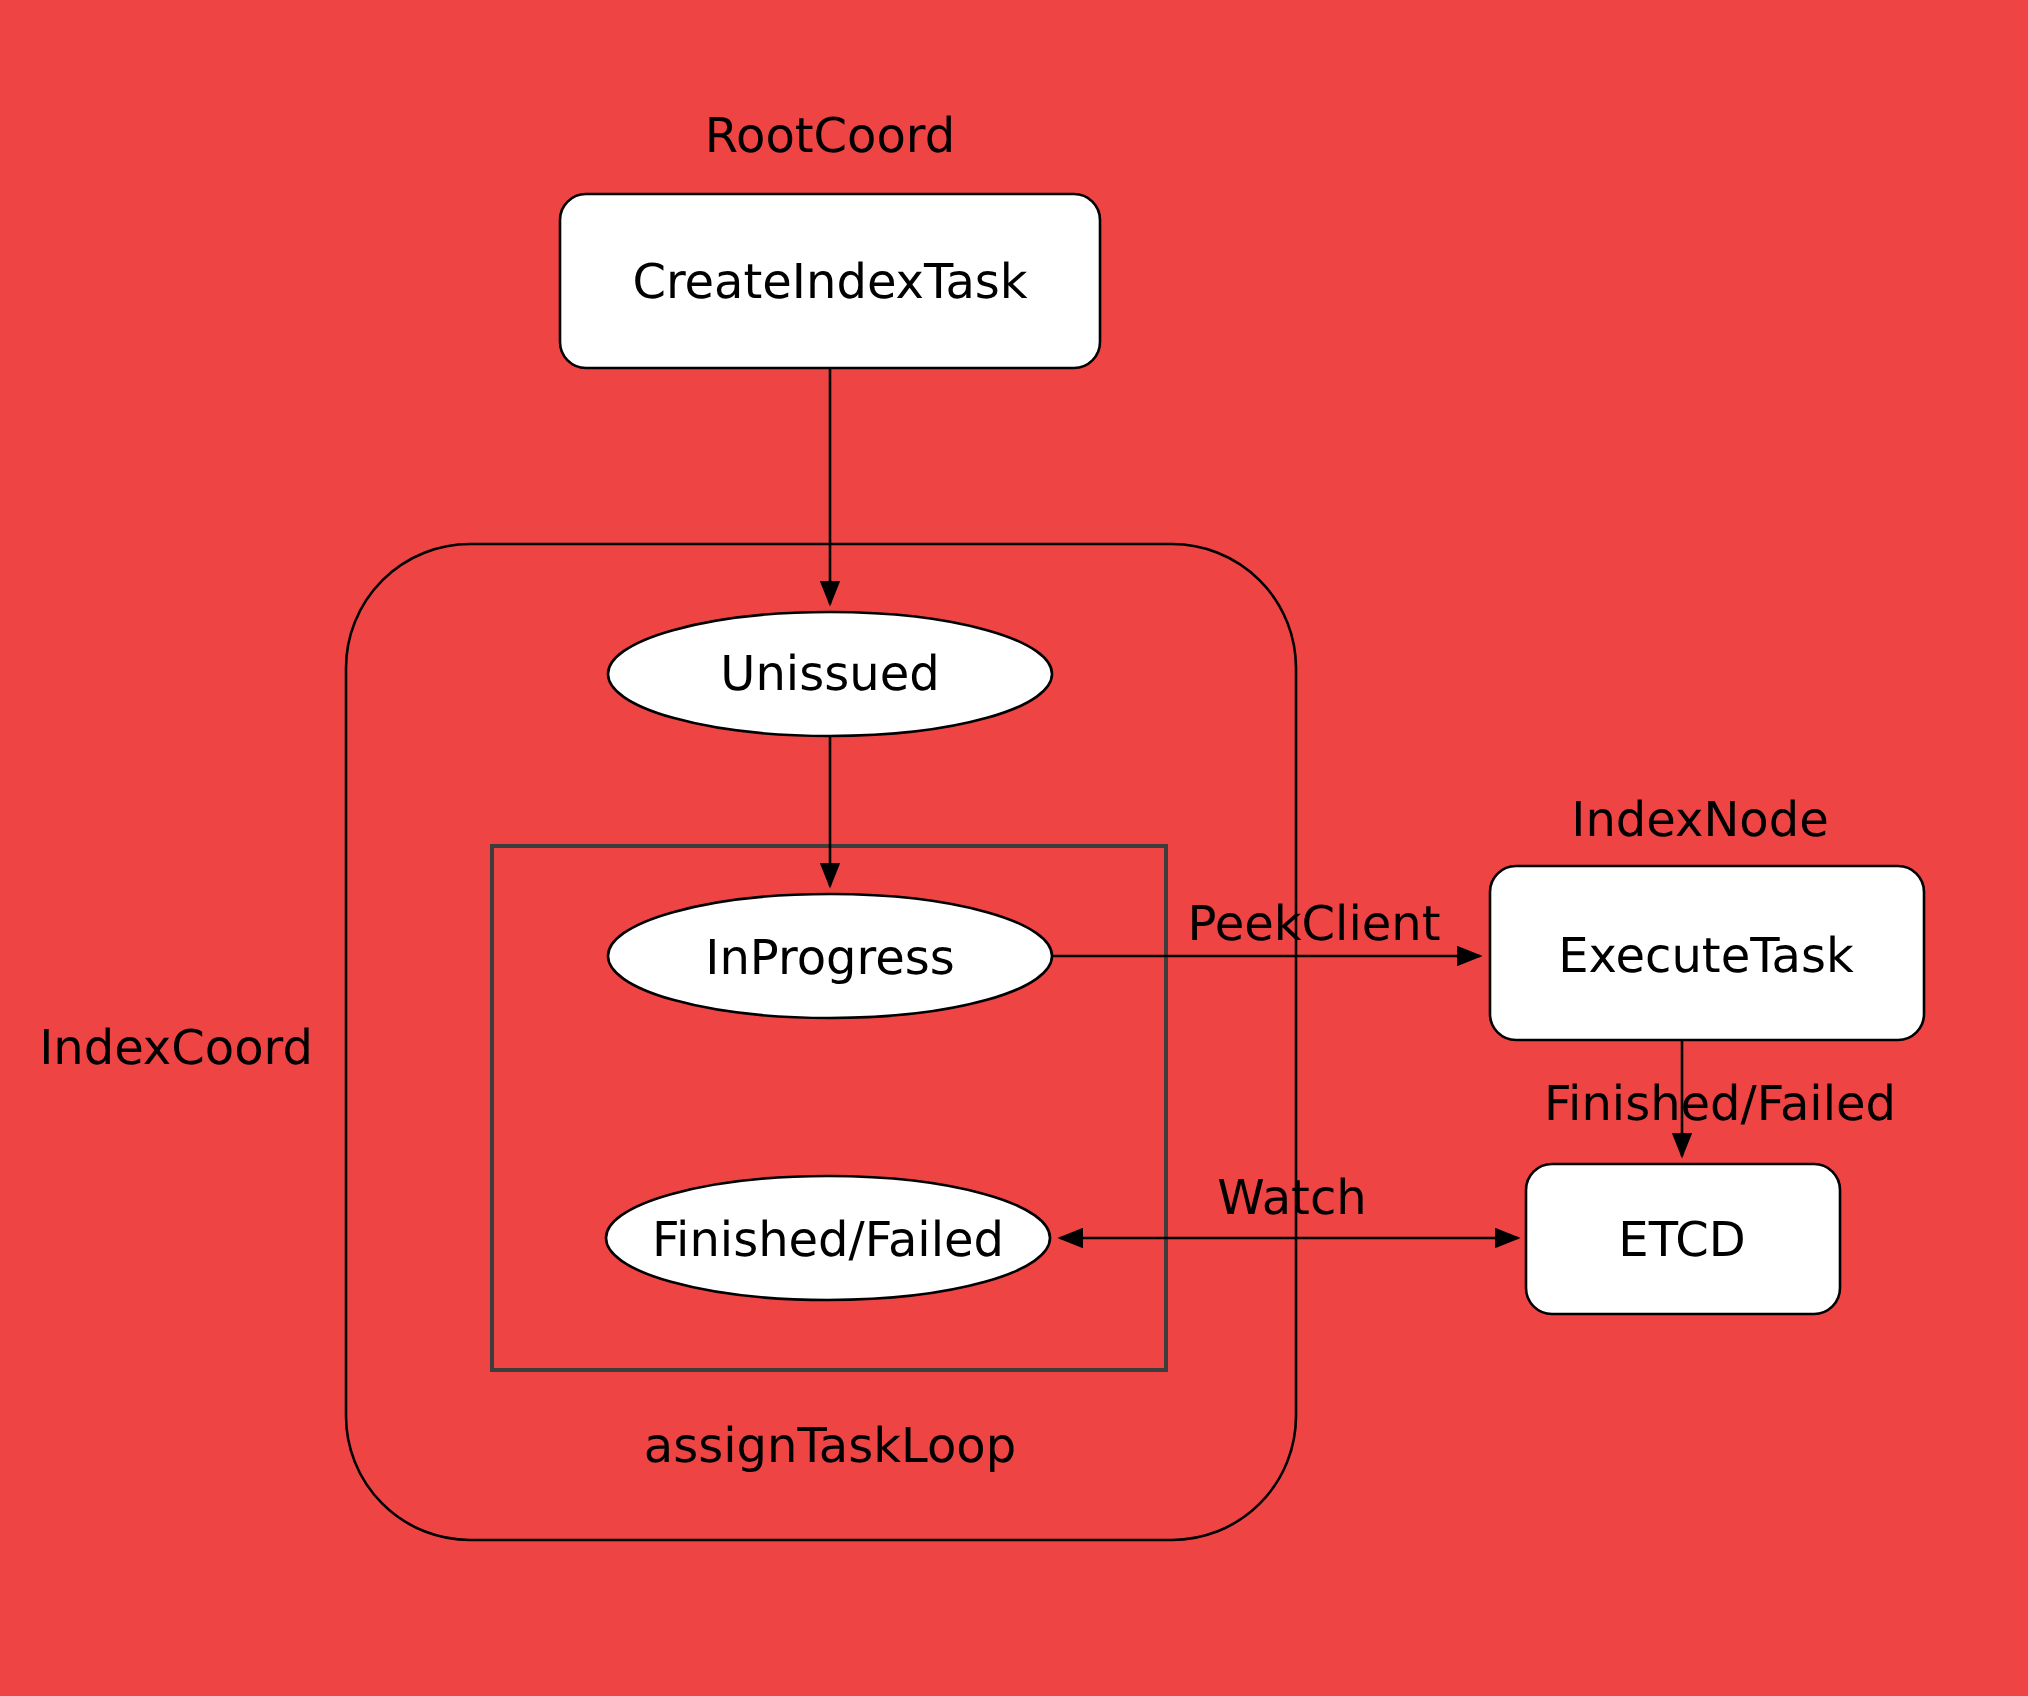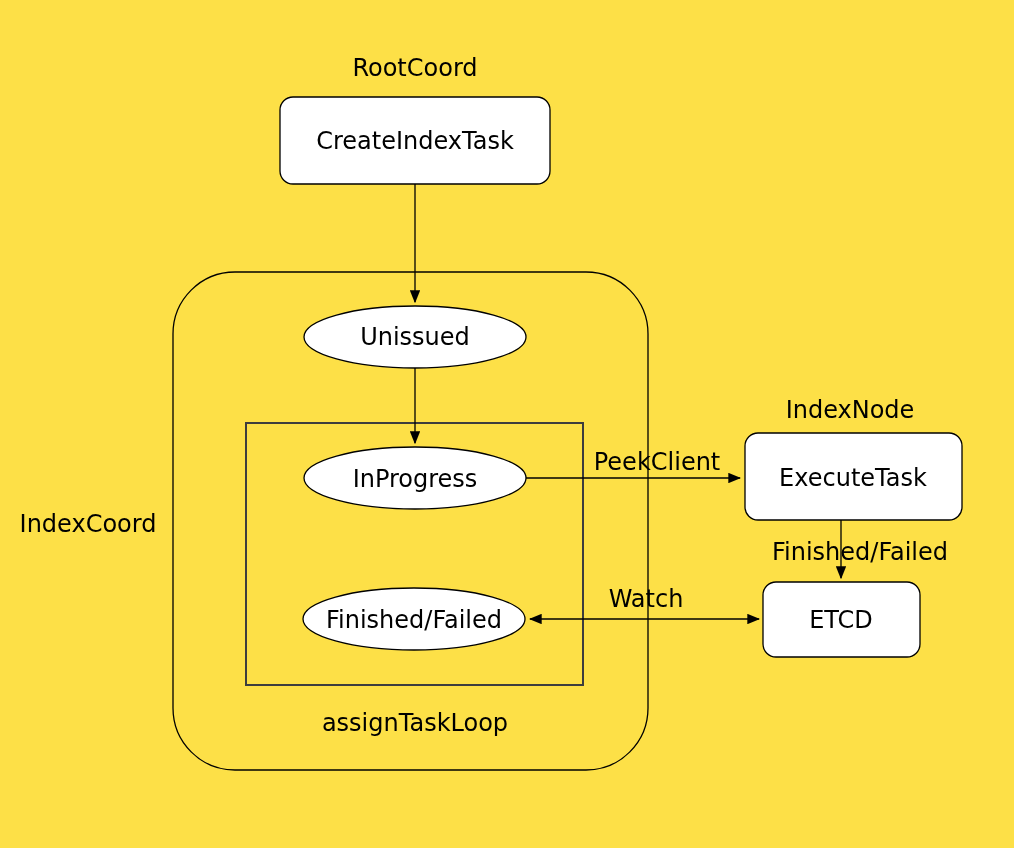--- a/index.html
+++ b/index.html
@@ -4,21 +4,21 @@
 <style>
   html, body {
     margin: 0;
     padding: 0;
     background: #ffffff;
   }
   .canvas {
     position: relative;
     width: 1014px;
     height: 848px;
-    background: #fde047;
+    background: #ef4444;
     overflow: hidden;
   }
   svg {
     display: block;
   }
   .diagram-text {
     font-family: "DejaVu Sans", "Liberation Sans", sans-serif;
     font-size: 24px;
     fill: #000000;
     text-anchor: middle;

